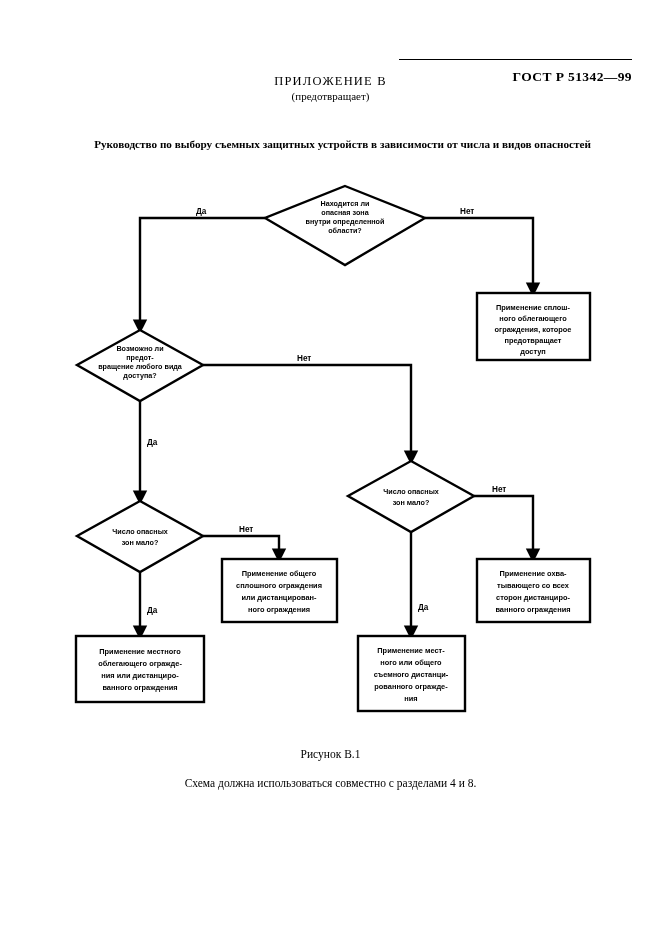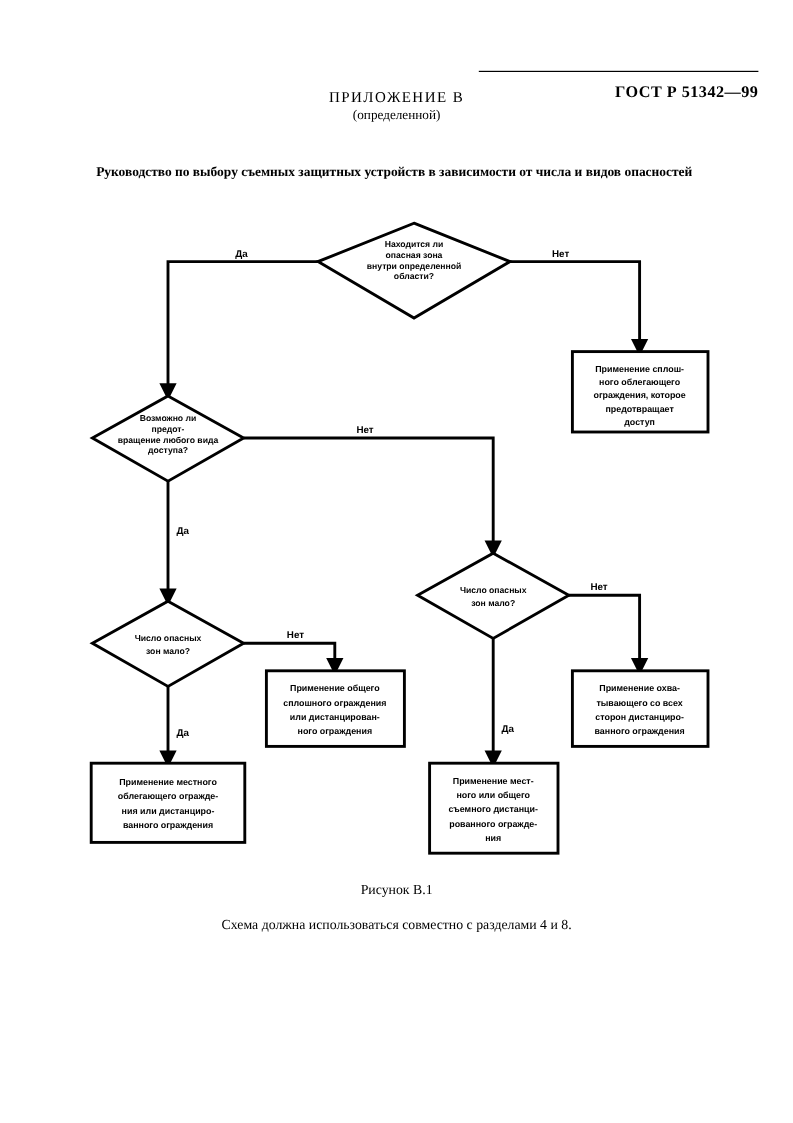--- a/index.html
+++ b/index.html
@@ -10,24 +10,24 @@
   .page{position:absolute;left:0;top:0;width:661px;height:936px;background:#fff;}
 
   .hdr-rule{position:absolute;left:399px;top:59px;width:233px;height:1px;background:#000;}
   .hdr-text{position:absolute;left:399px;top:41px;width:233px;text-align:right;
             font-size:13.5px;font-weight:bold;letter-spacing:.4px;margin-top:28px;}
 
   .app-title{position:absolute;left:0;top:74px;width:661px;text-align:center;
              font-size:12.5px;letter-spacing:1.2px;}
   .app-sub{position:absolute;left:0;top:90px;width:661px;text-align:center;font-size:11px;}
 
-  .guide-title{position:absolute;left:28px;top:138px;width:601px;text-align:center;
+  .guide-title{position:absolute;left:42px;top:138px;width:601px;text-align:center;
                font-size:11.2px;font-weight:bold;}
 
-  .caption{position:absolute;left:0;width:661px;text-align:center;font-size:11.5px;}
+  .caption{position:absolute;left:0;width:661px;text-align:center;font-size:11.5px;margin-top:12px;}
   .cap1{top:736px;}
   .cap2{top:765px;}
 
   .pg-center{position:absolute;left:0;top:827px;width:661px;text-align:center;font-size:11.5px;}
   .pg-right{position:absolute;left:0;top:827px;width:632px;text-align:right;font-size:11.5px;margin-left:40px;}
 
   
   #flow{position:absolute;left:0;top:170px;width:661px;height:560px;}
 
   .dlabel{font-family:"Liberation Sans", sans-serif;font-size:7.2px;font-weight:bold;
@@ -40,21 +40,21 @@
 </style>
 </head>
 <body>
 
 <div class="page">
 
   <div class="hdr-text">ГОСТ Р 51342—99</div>
   <div class="hdr-rule"></div>
 
   <div class="app-title">ПРИЛОЖЕНИЕ В</div>
-  <div class="app-sub">(определенной)</div>
+  <div class="app-sub">(предотвращает)</div>
 
   <div class="guide-title">Руководство по выбору съемных защитных устройств в зависимости от числа и видов опасностей</div>
 
   <svg id="flow" viewBox="0 0 661 560">
     <defs>
       <marker id="arw" markerWidth="8" markerHeight="8" refX="4" refY="4" orient="auto" markerUnits="strokeWidth">
         <path d="M0,1 L6,4 L0,7 z" fill="#000"></path>
       </marker>
     </defs>
 

